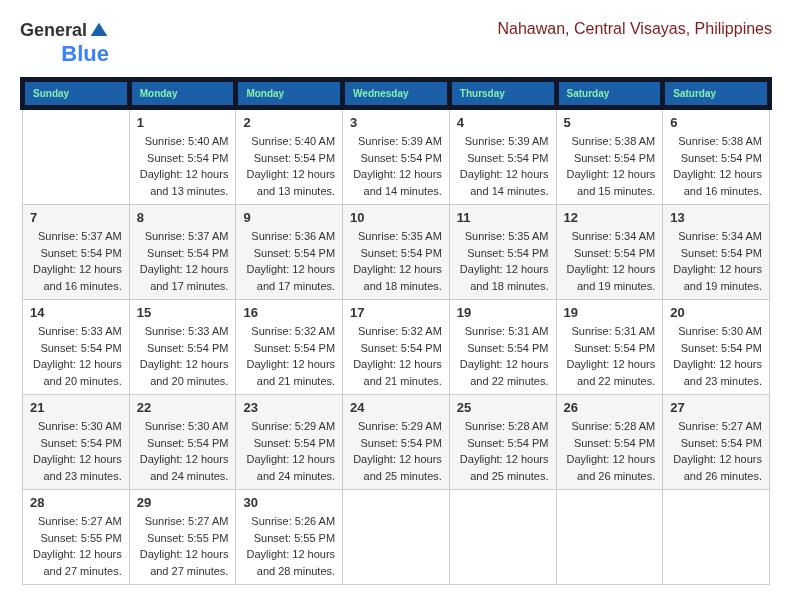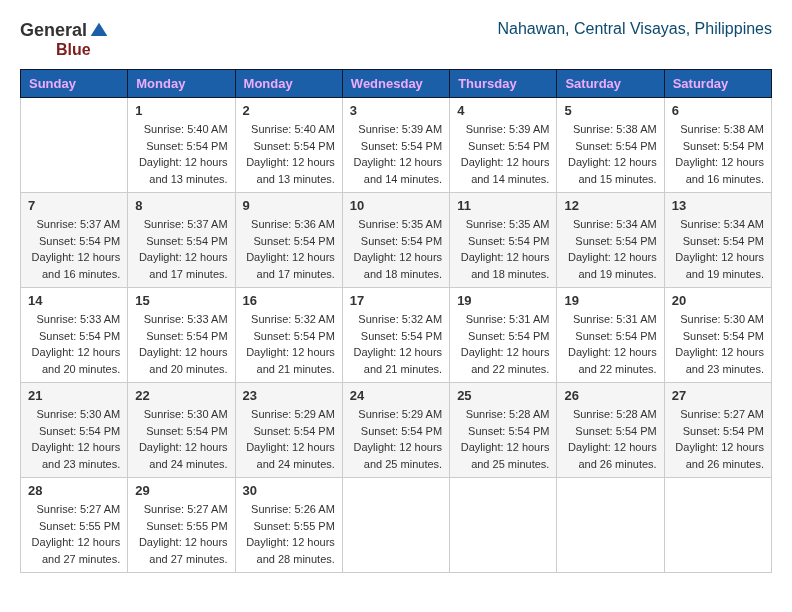--- a/index.html
+++ b/index.html
@@ -12,66 +12,66 @@
     }
     .header-area {
       display: flex;
       justify-content: space-between;
       align-items: flex-start;
       margin-bottom: 10px;
     }
     .logo {
       display: flex;
       flex-direction: column;
-      align-items: flex-start;
+      align-items: flex-end;
     }
     .logo-text {
       display: flex;
       align-items: center;
     }
     .logo-general {
       font-size: 18px;
       font-weight: bold;
       color: #333;
     }
     .logo-blue {
-      font-size: 16px;
-      font-weight: bold;
-      color: #7f1d1d;
+      font-size: 22px;
+      font-weight: bold;
+      color: #3b82f6;
       margin-left: 36px;
     }
     .logo-icon {
       width: 20px;
       height: 20px;
       margin-left: 2px;
     }
     .title-area {
       text-align: right;
     }
     .month-title {
       font-size: 36px;
       font-weight: bold;
       color: #333;
     }
     .location-title {
       font-size: 16px;
-      color: #0c4a6e;
+      color: #7f1d1d;
     }
     .calendar-table {
       width: 100%;
       border-collapse: collapse;
       border: 1px solid #ccc;
     }
     .calendar-table th {
       background-color: #1a5fa8;
-      color: #f0abfc;
+      color: #86efac;
       text-align: left;
       padding: 6px 8px;
-      font-size: 13px;
-      border: 1px solid #0f172a;
+      font-size: 10px;
+      border: 5px solid #0f172a;
     }
     .calendar-table td {
       vertical-align: top;
       padding: 5px 7px;
       border: 1px solid #ccc;
       font-size: 11px;
       color: #333;
       width: calc(100% / 7);
       min-height: 80px;
     }

